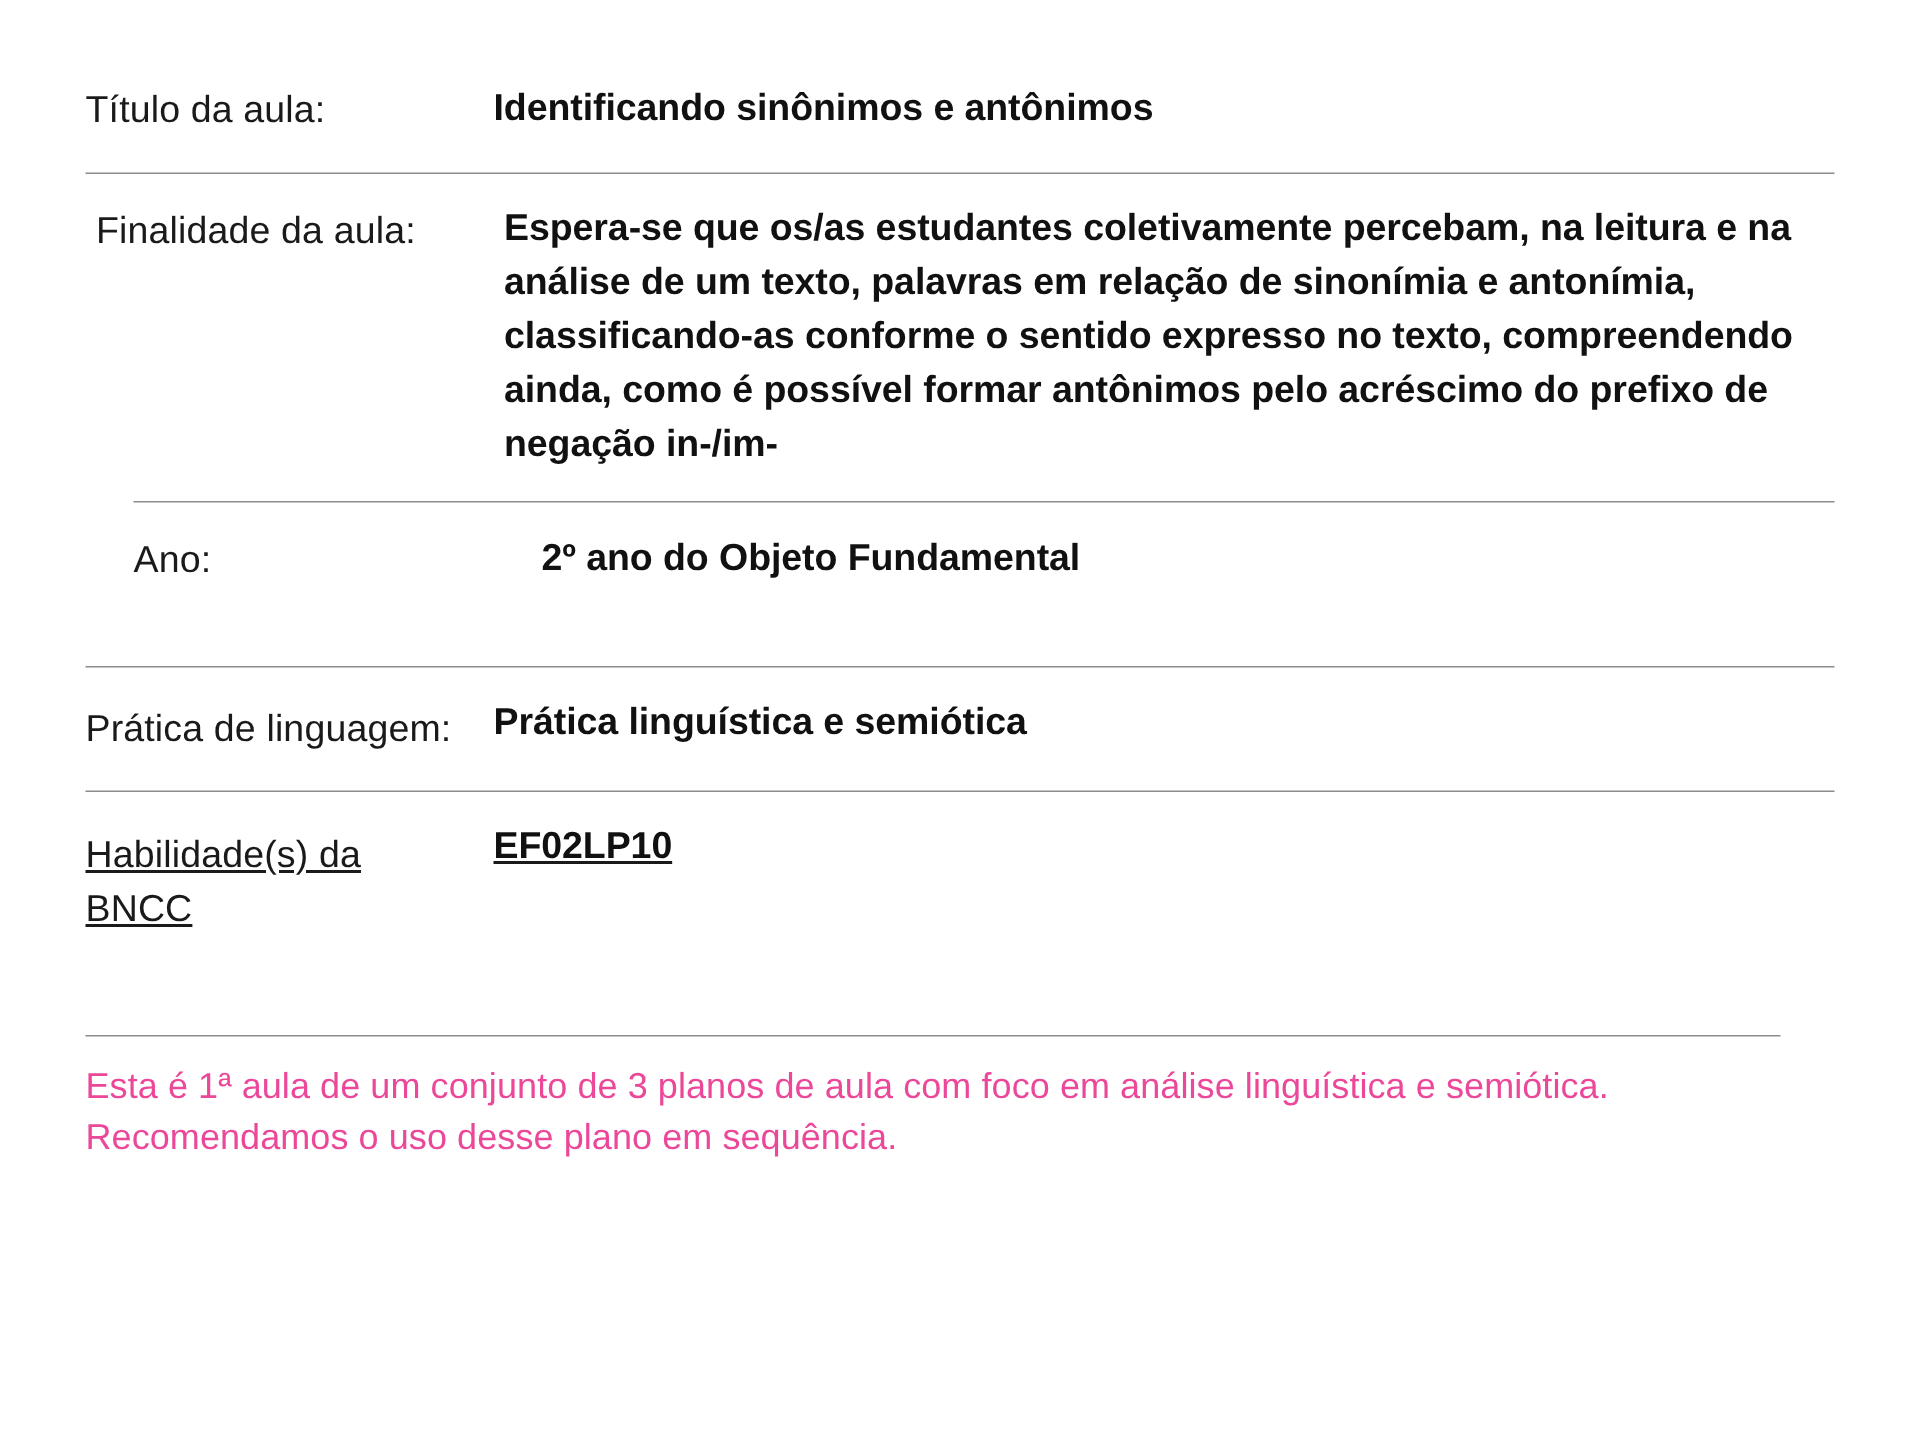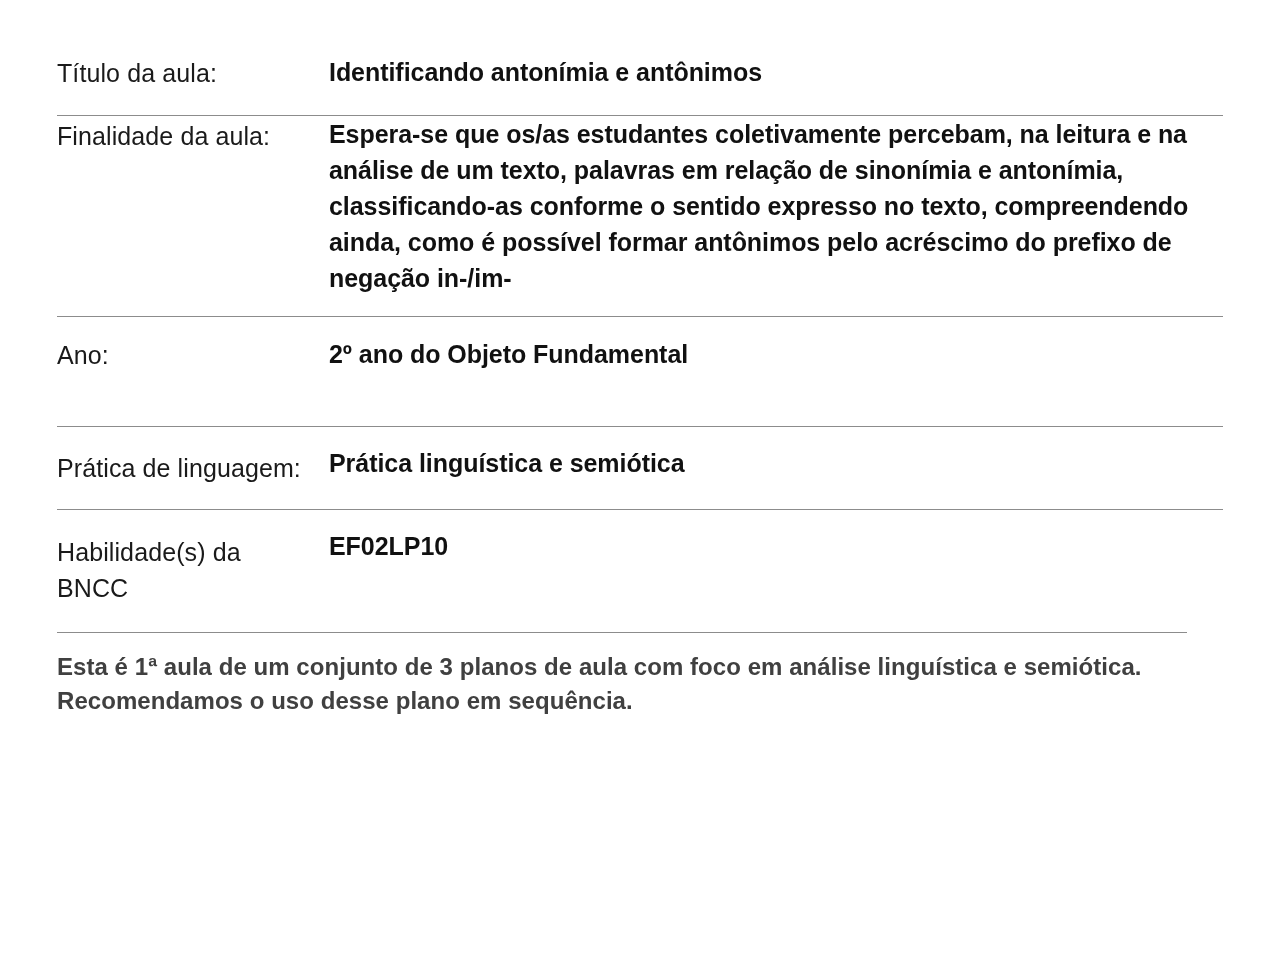--- a/index.html
+++ b/index.html
@@ -50,61 +50,62 @@
     flex: 1 1 auto;
     box-sizing: border-box;
     font-size: 25px;
     font-weight: 700;
     line-height: 1.44;
     color: #111111;
     letter-spacing: -0.05px;
   }
   
   .row-titulo       { padding-top: 4px;  padding-bottom: 24px; }
-  .row-finalidade   { padding-top: 0; padding-bottom: 20px; }
-  .row-ano          { padding-top: 19px; padding-bottom: 23px; }
+  .row-finalidade   { padding-top: 18px; padding-bottom: 20px; justify-content: center; }
+  .row-ano          { padding-top: 19px; padding-bottom: 23px; margin-left: 32px; }
   .row-objeto       { padding-top: 18px; padding-bottom: 23px; }
   .row-pratica      { padding-top: 18px; padding-bottom: 23px; margin-top: 30px; }
-  .row-habilidade   { padding-top: 18px; padding-bottom: 26px; }
+  .row-habilidade   { padding-top: 18px; padding-bottom: 26px; text-decoration: underline; }
 
   .row-titulo .label-cell     { padding-top: 1px; }
   .row-finalidade .label-cell { padding-top: 2px; }
   .row-ano .label-cell        { padding-top: 1px; }
   .row-objeto .label-cell     { padding-top: 5px; }
   .row-pratica .label-cell    { padding-top: 5px; }
   .row-habilidade .label-cell { padding-top: 6px; }
 
   .row-objeto .value-cell     { padding-top: 0px; }
   .row-pratica .value-cell    { padding-top: 0px; }
   .row-habilidade .value-cell { padding-top: 0px; }
 
   .value-cell.paragraph {
     max-width: 880px;
   }
 
   .footnote {
     border-top: 1.6px solid #8c8c8c;
     padding-top: 17px;
     font-size: 24px;
-    font-weight: 700;
+    font-weight: 400;
     line-height: 1.42;
-    color: #404040;
+    color: #ec4899;
     max-width: 1130px;
     letter-spacing: 0.05px;
+    margin-top: 40px;
   }
 </style>
 </head>
 <body>
 
 <div class="page">
   <div class="sheet">
 
     <div class="row first row-titulo">
       <div class="label-cell">Título da aula:</div>
-      <div class="value-cell">Identificando antonímia e antônimos</div>
+      <div class="value-cell">Identificando sinônimos e antônimos</div>
     </div>
 
     <div class="row row-finalidade">
       <div class="label-cell">Finalidade da aula:</div>
       <div class="value-cell paragraph">Espera-se que os/as estudantes coletivamente percebam, na leitura e na análise de um texto, palavras em relação de sinonímia e antonímia, classificando-as conforme o sentido expresso no texto, compreendendo ainda, como é possível formar antônimos pelo acréscimo do prefixo de negação in-/im-</div>
     </div>
 
     <div class="row row-ano">
       <div class="label-cell">Ano:</div>
       <div class="value-cell">2º ano do Objeto Fundamental</div>

